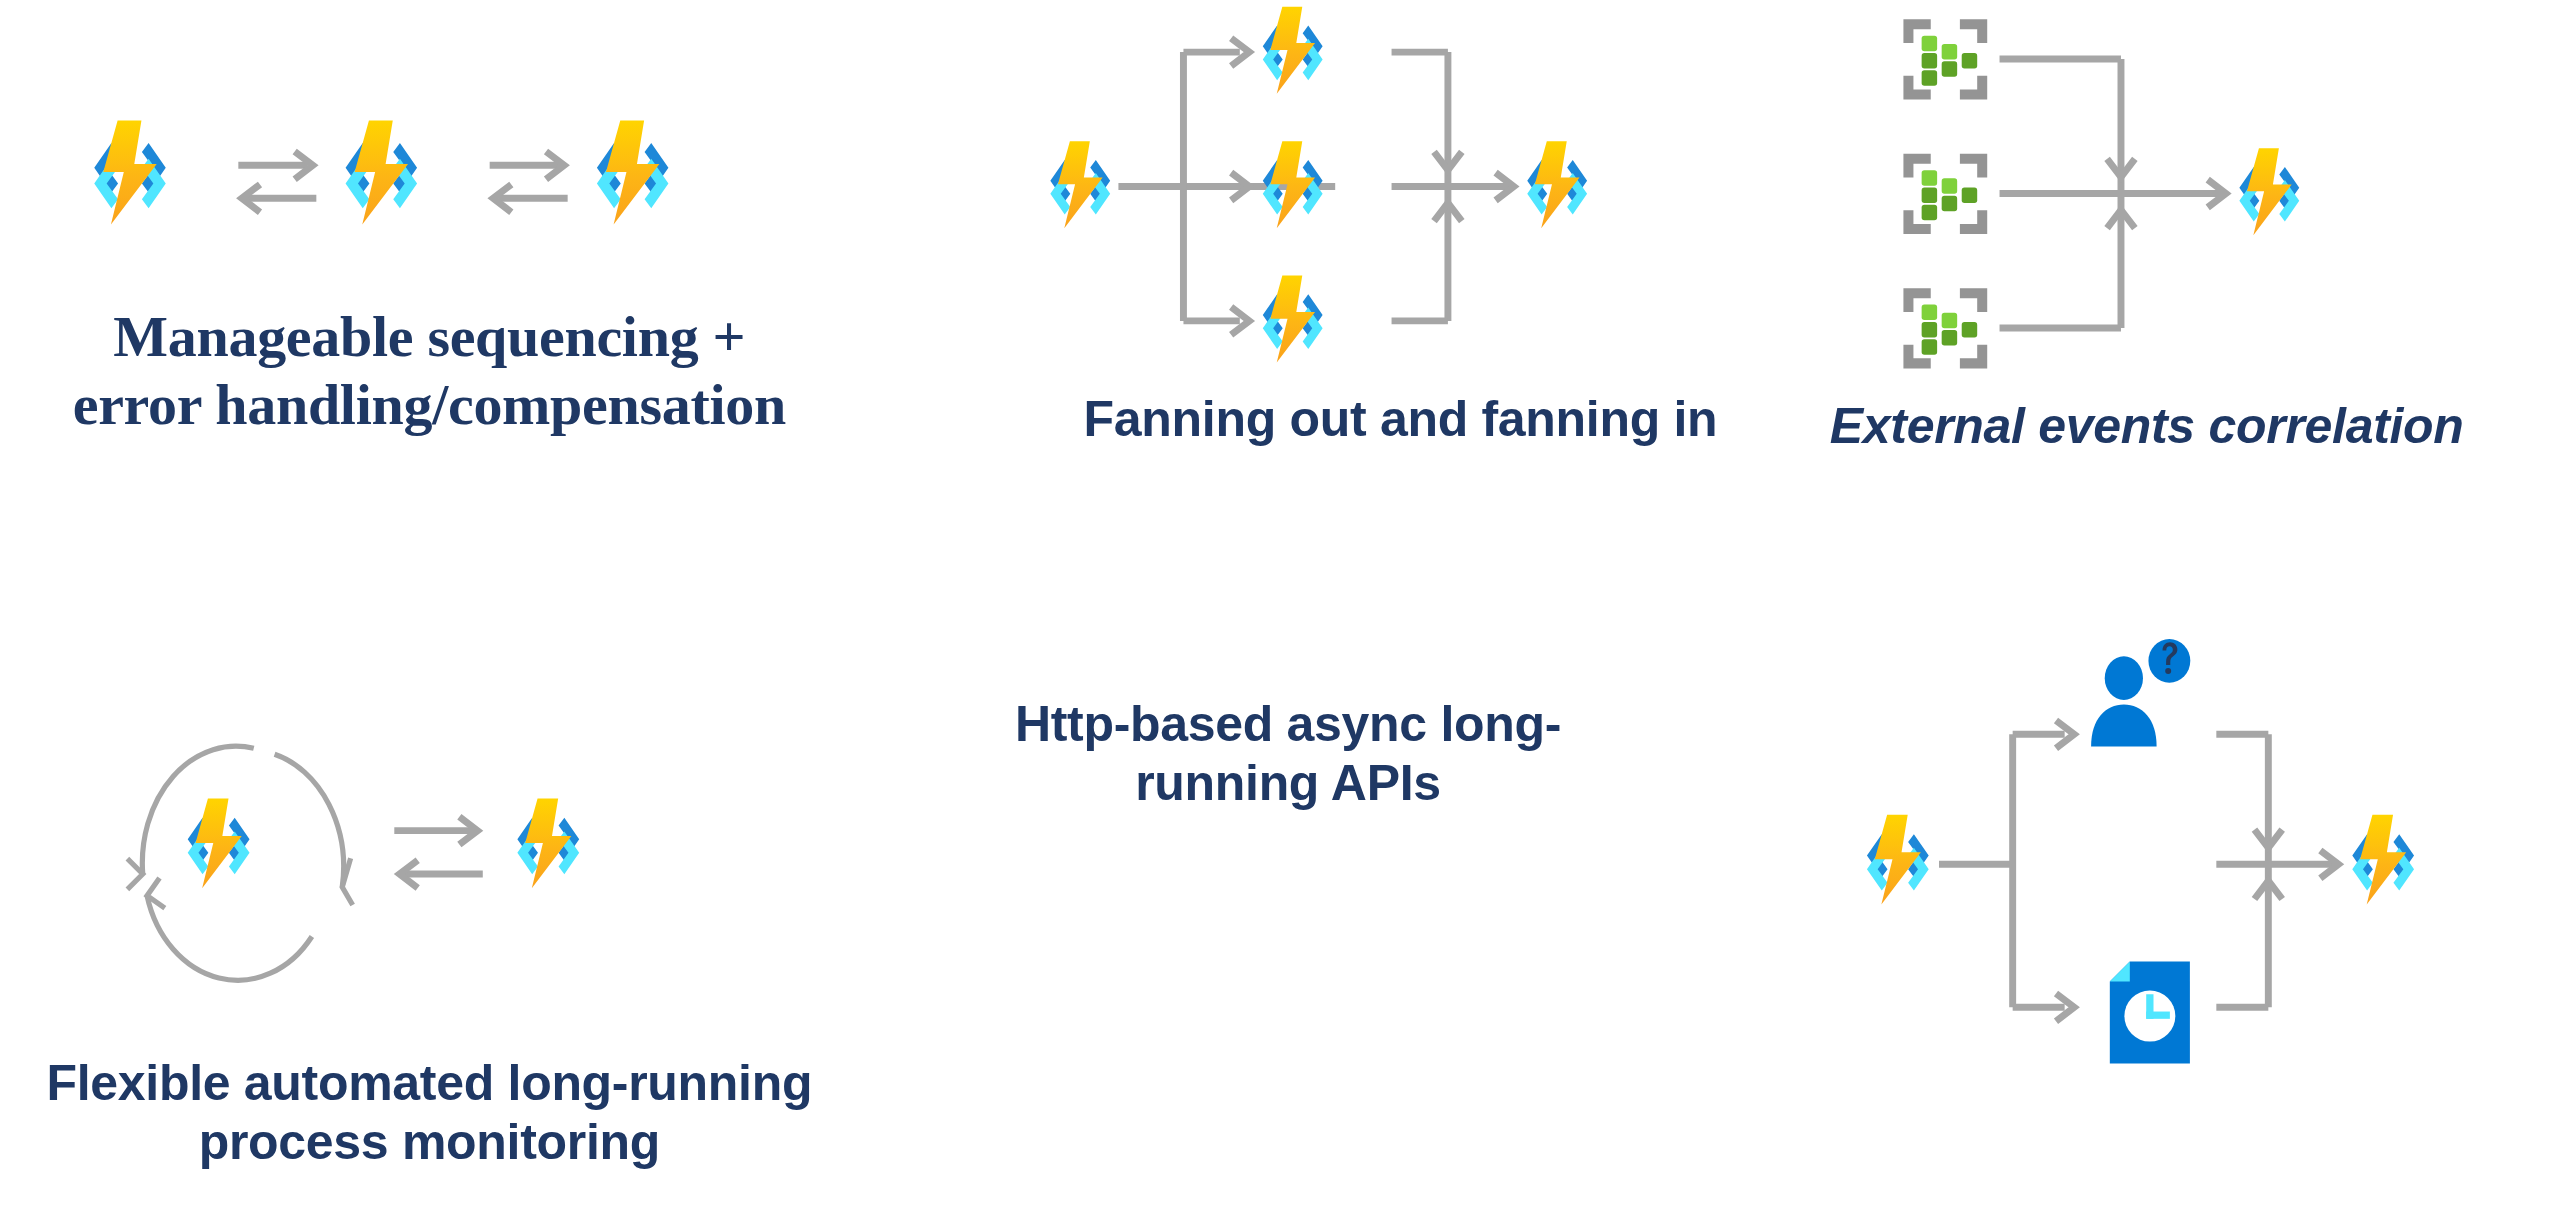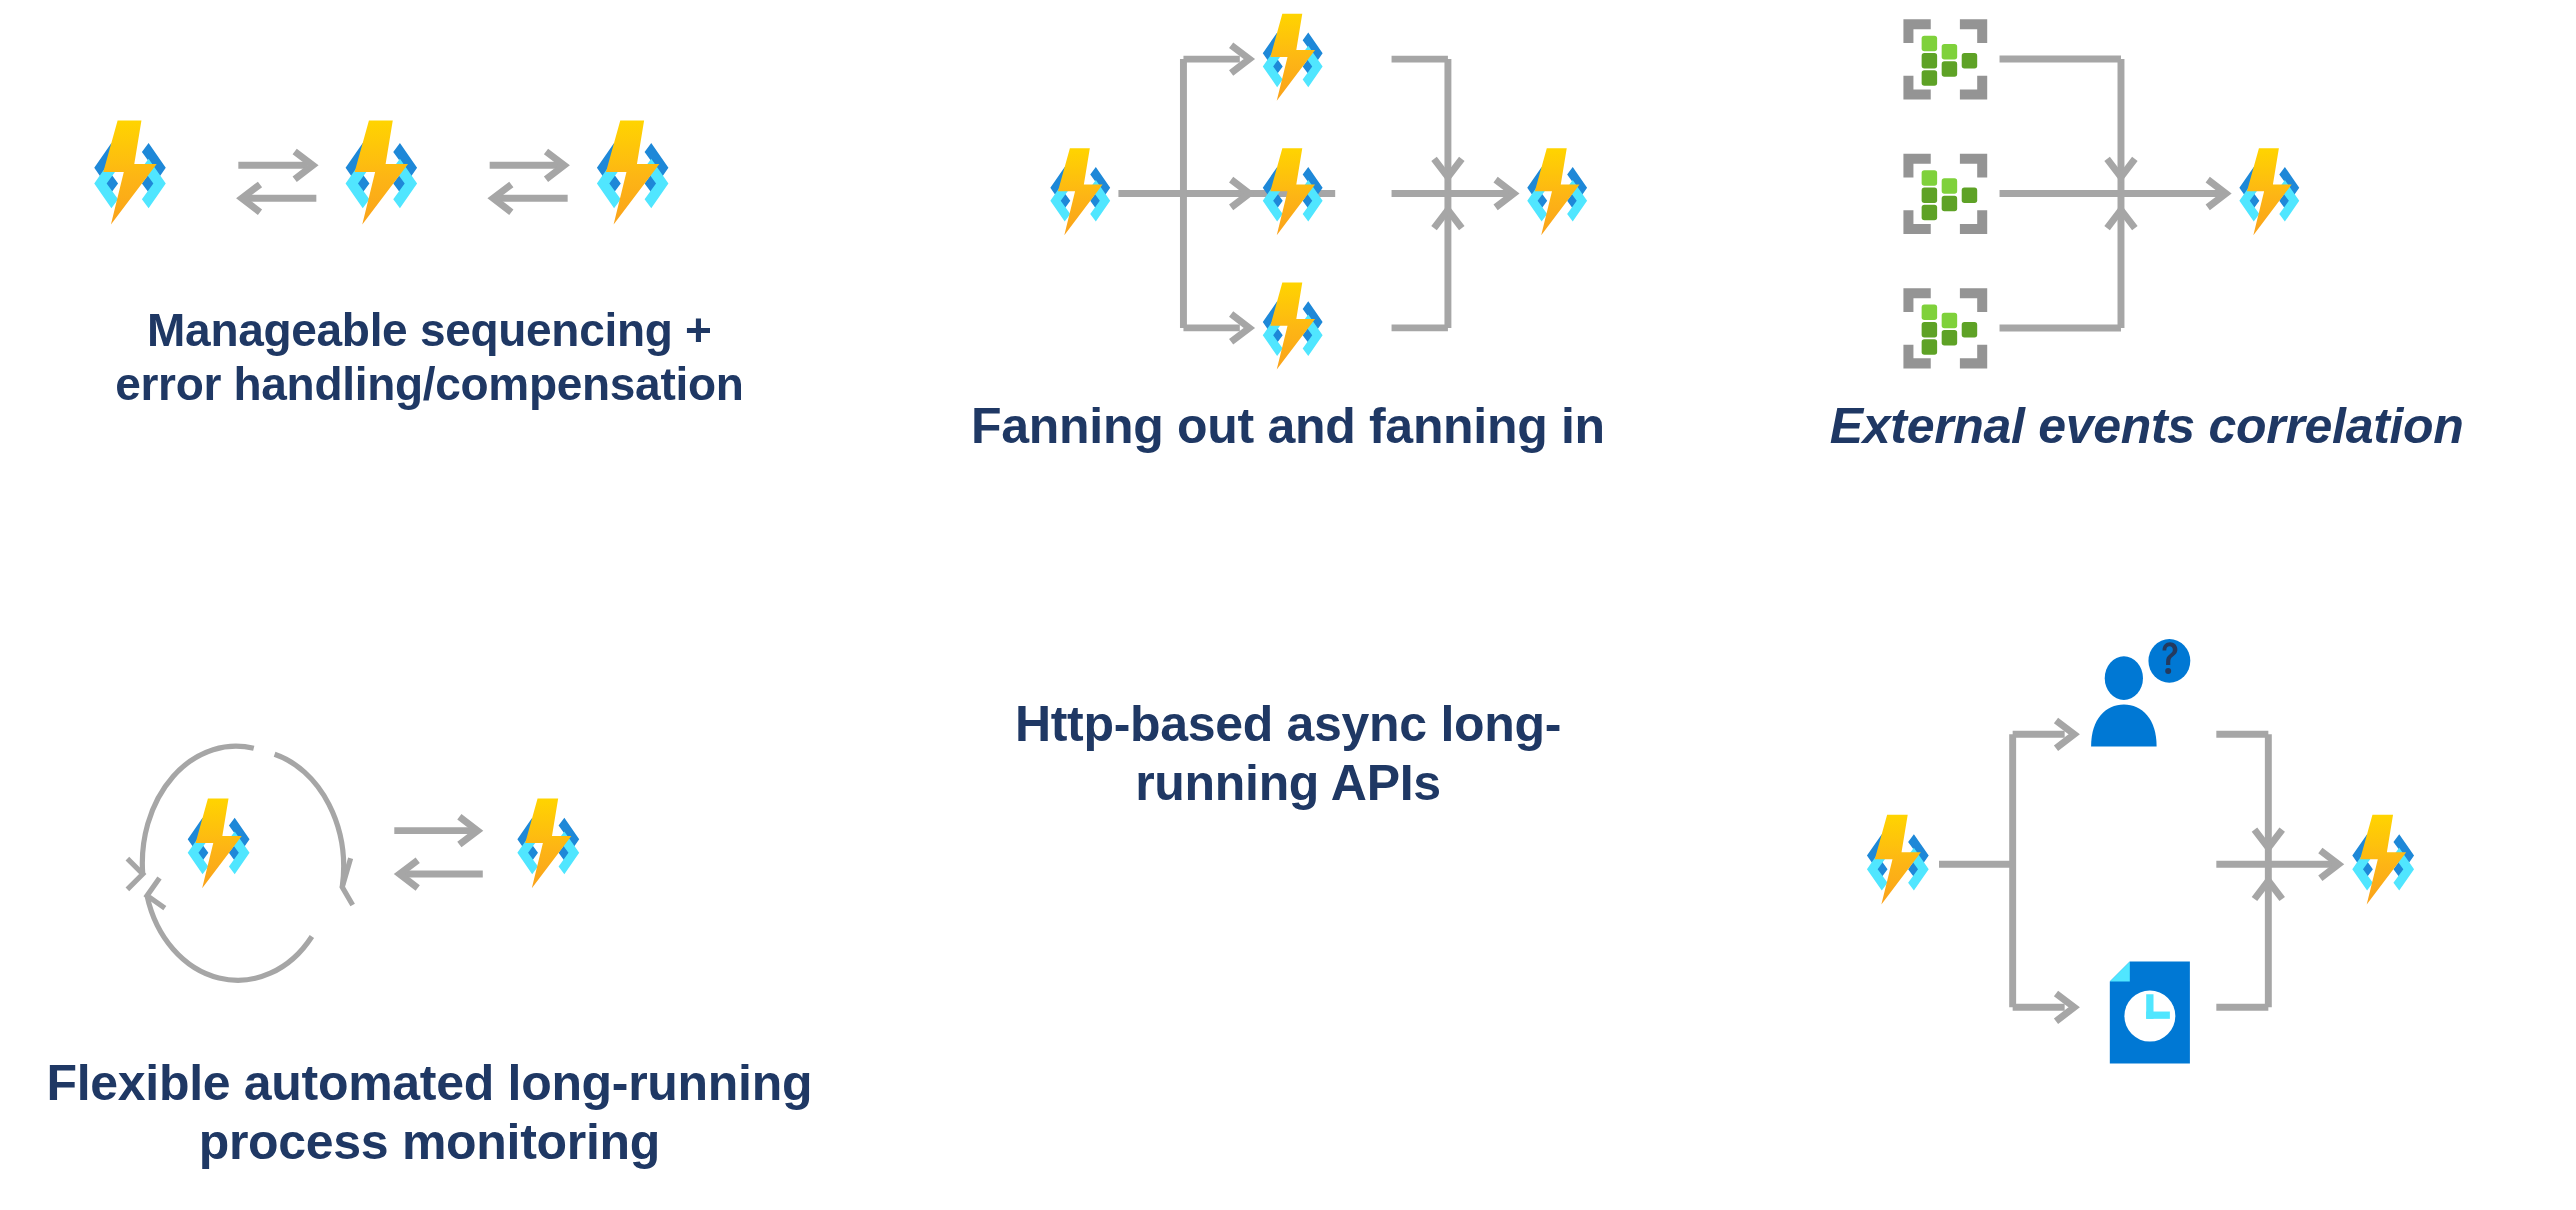--- a/index.html
+++ b/index.html
@@ -44,23 +44,23 @@
     font-weight: bold;
     text-align: center;
     line-height: 1.18;
     white-space: pre-line;
     letter-spacing: -0.3px;
   }
 
   
   .p-seq        { padding-top: 83px; }
   .p-seq .figure   { height: 182px; }
-  .p-seq .caption  { font-size: 46px; margin-top: 38px; }
-
-  .p-fan        { padding-top: 7px; }
+  .p-seq .caption  { font-size: 58px; margin-top: 38px; font-family: Liberation Serif, serif; }
+
+  .p-fan        { padding-top: 0; align-items: flex-end; }
   .p-fan .figure   { height: 373px; }
   .p-fan .caption  { font-size: 50px; margin-top: 17.4px; }
 
   .p-evt        { padding-top: 7px; font-style: italic; }
   .p-evt .figure   { height: 373px; }
   .p-evt .caption  { font-size: 50px; margin-top: 17.4px; }
 
   .p-mon        { padding-top: 104px; gap: 44px; }
   .p-mon .figure   { height: 278px; }
   .p-mon .caption  { font-size: 50px; margin-top: 22.6px; }

